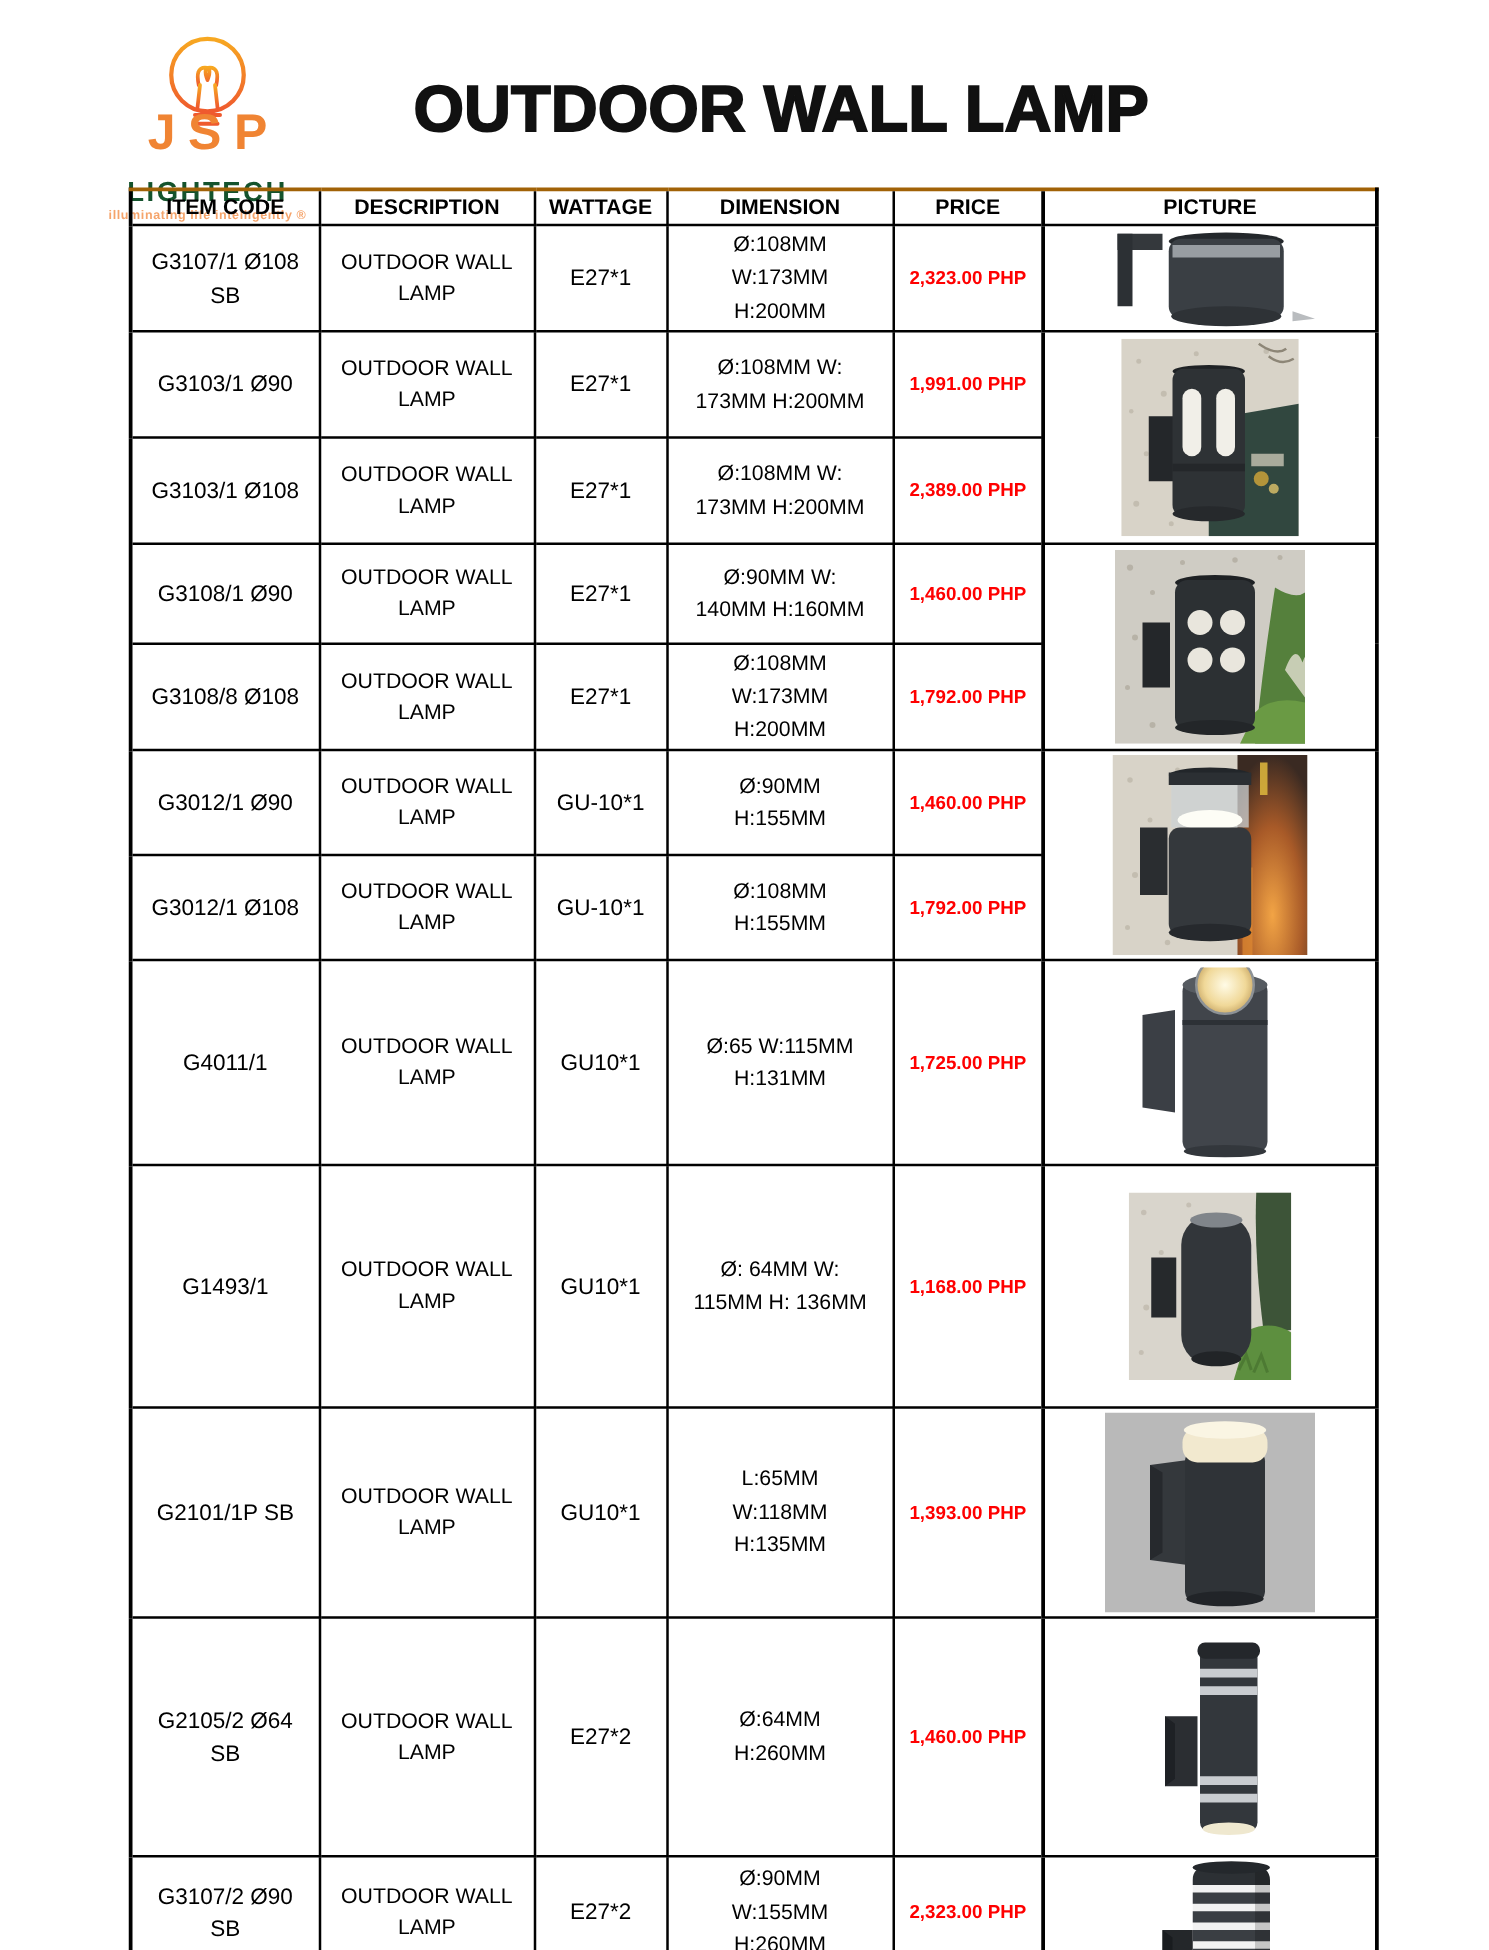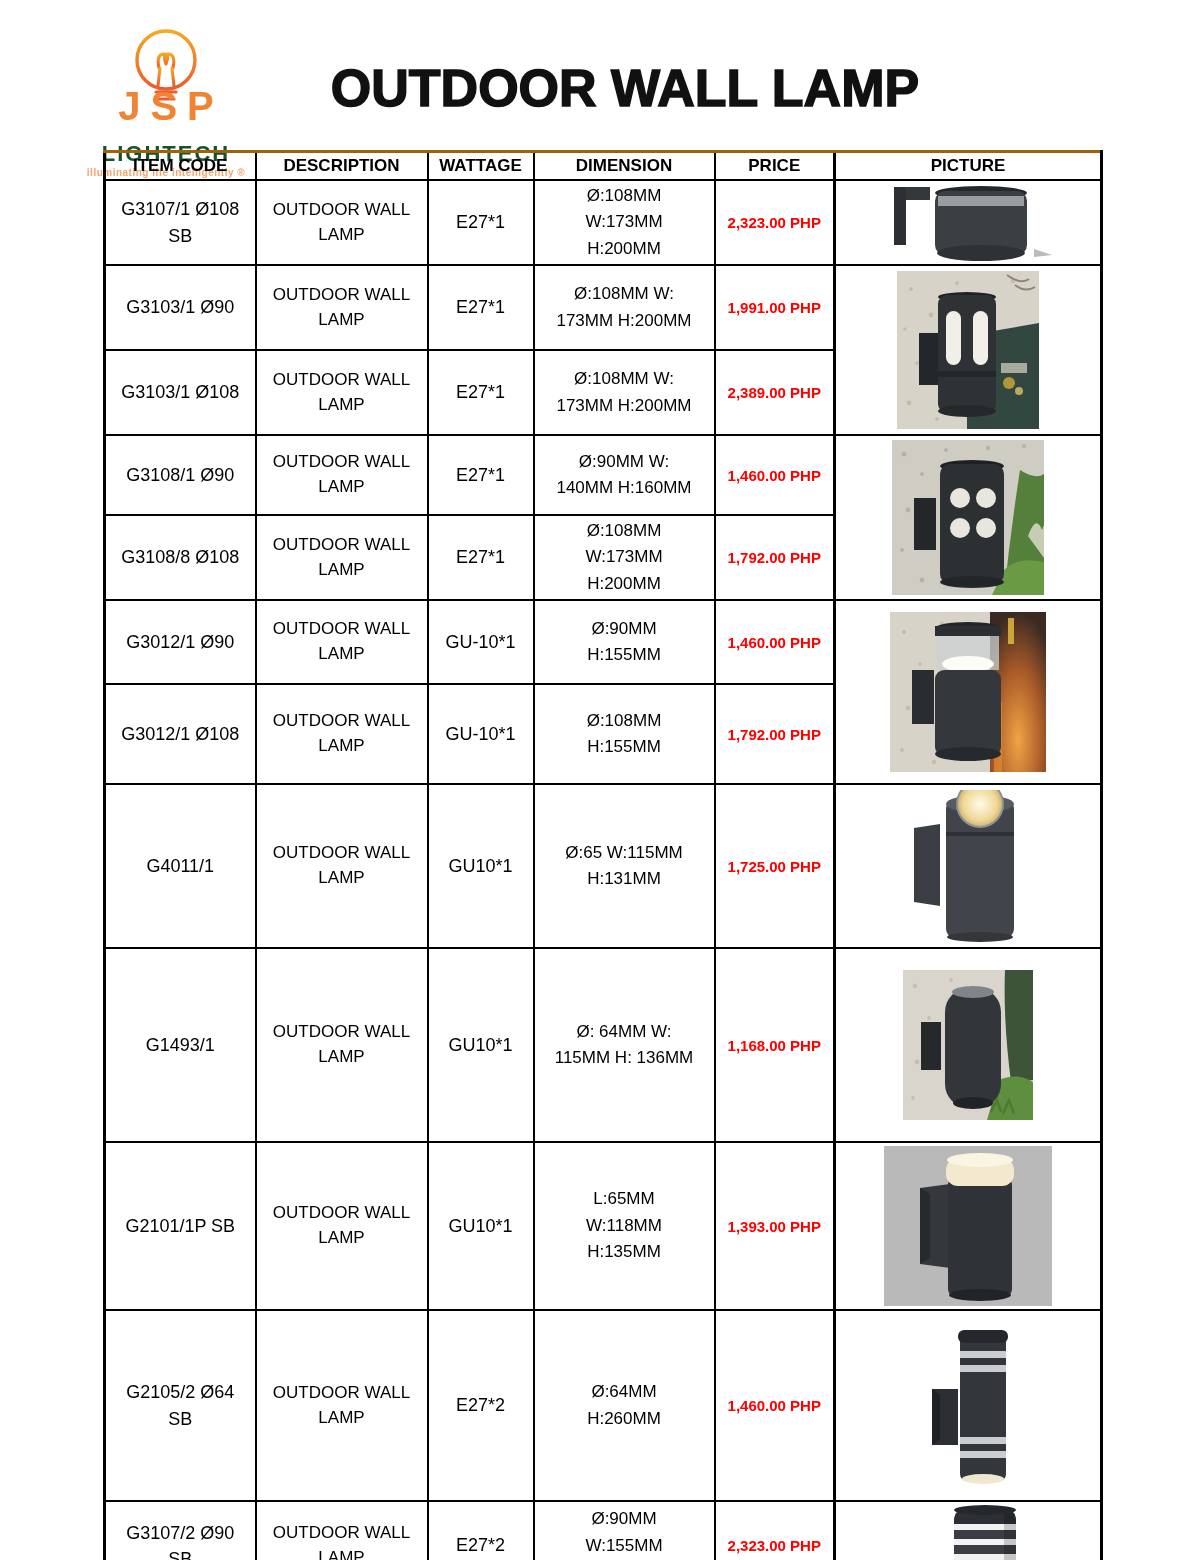--- a/index.html
+++ b/index.html
@@ -231,21 +231,21 @@
         <rect x="22" y="58" width="22" height="54" fill="#2a2d30"></rect>
         <ellipse cx="78" cy="16" rx="33" ry="6" fill="#22262a"></ellipse>
         <rect x="45" y="14" width="66" height="10" fill="#2b2f33"></rect>
         <rect x="47" y="24" width="62" height="34" fill="#ccd1d4" opacity=".75"></rect>
         <ellipse cx="78" cy="52" rx="26" ry="8" fill="#fdfdf6"></ellipse>
         <rect x="45" y="58" width="66" height="86" rx="9" fill="#34383c"></rect>
         <ellipse cx="78" cy="142" rx="33" ry="7" fill="#26292d"></ellipse>
       </svg>
     </td>
   </tr>
-  <tr style="height:100px;">
+  <tr style="height:84px;">
     <td class="code">G3012/1 Ø108</td>
     <td class="desc">OUTDOOR WALL LAMP</td>
     <td class="watt">GU-10*1</td>
     <td class="dim">Ø:108MM
 H:155MM</td>
     <td class="price">1,792.00 PHP</td>
   </tr>
 
   <tr style="height:164px;">
     <td class="code">G4011/1</td>

